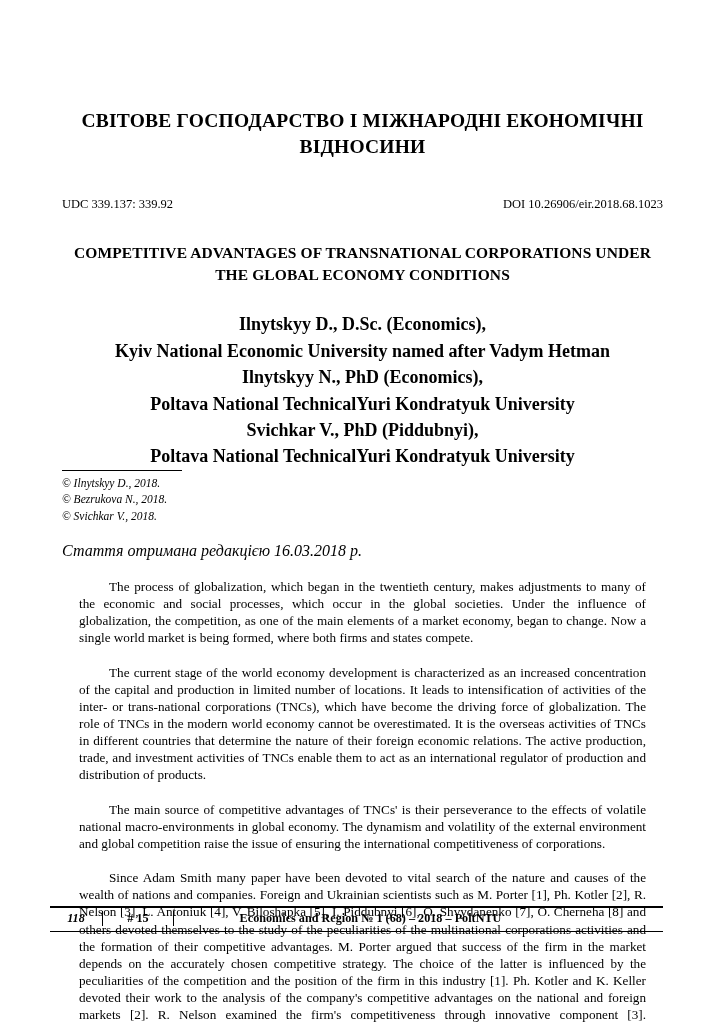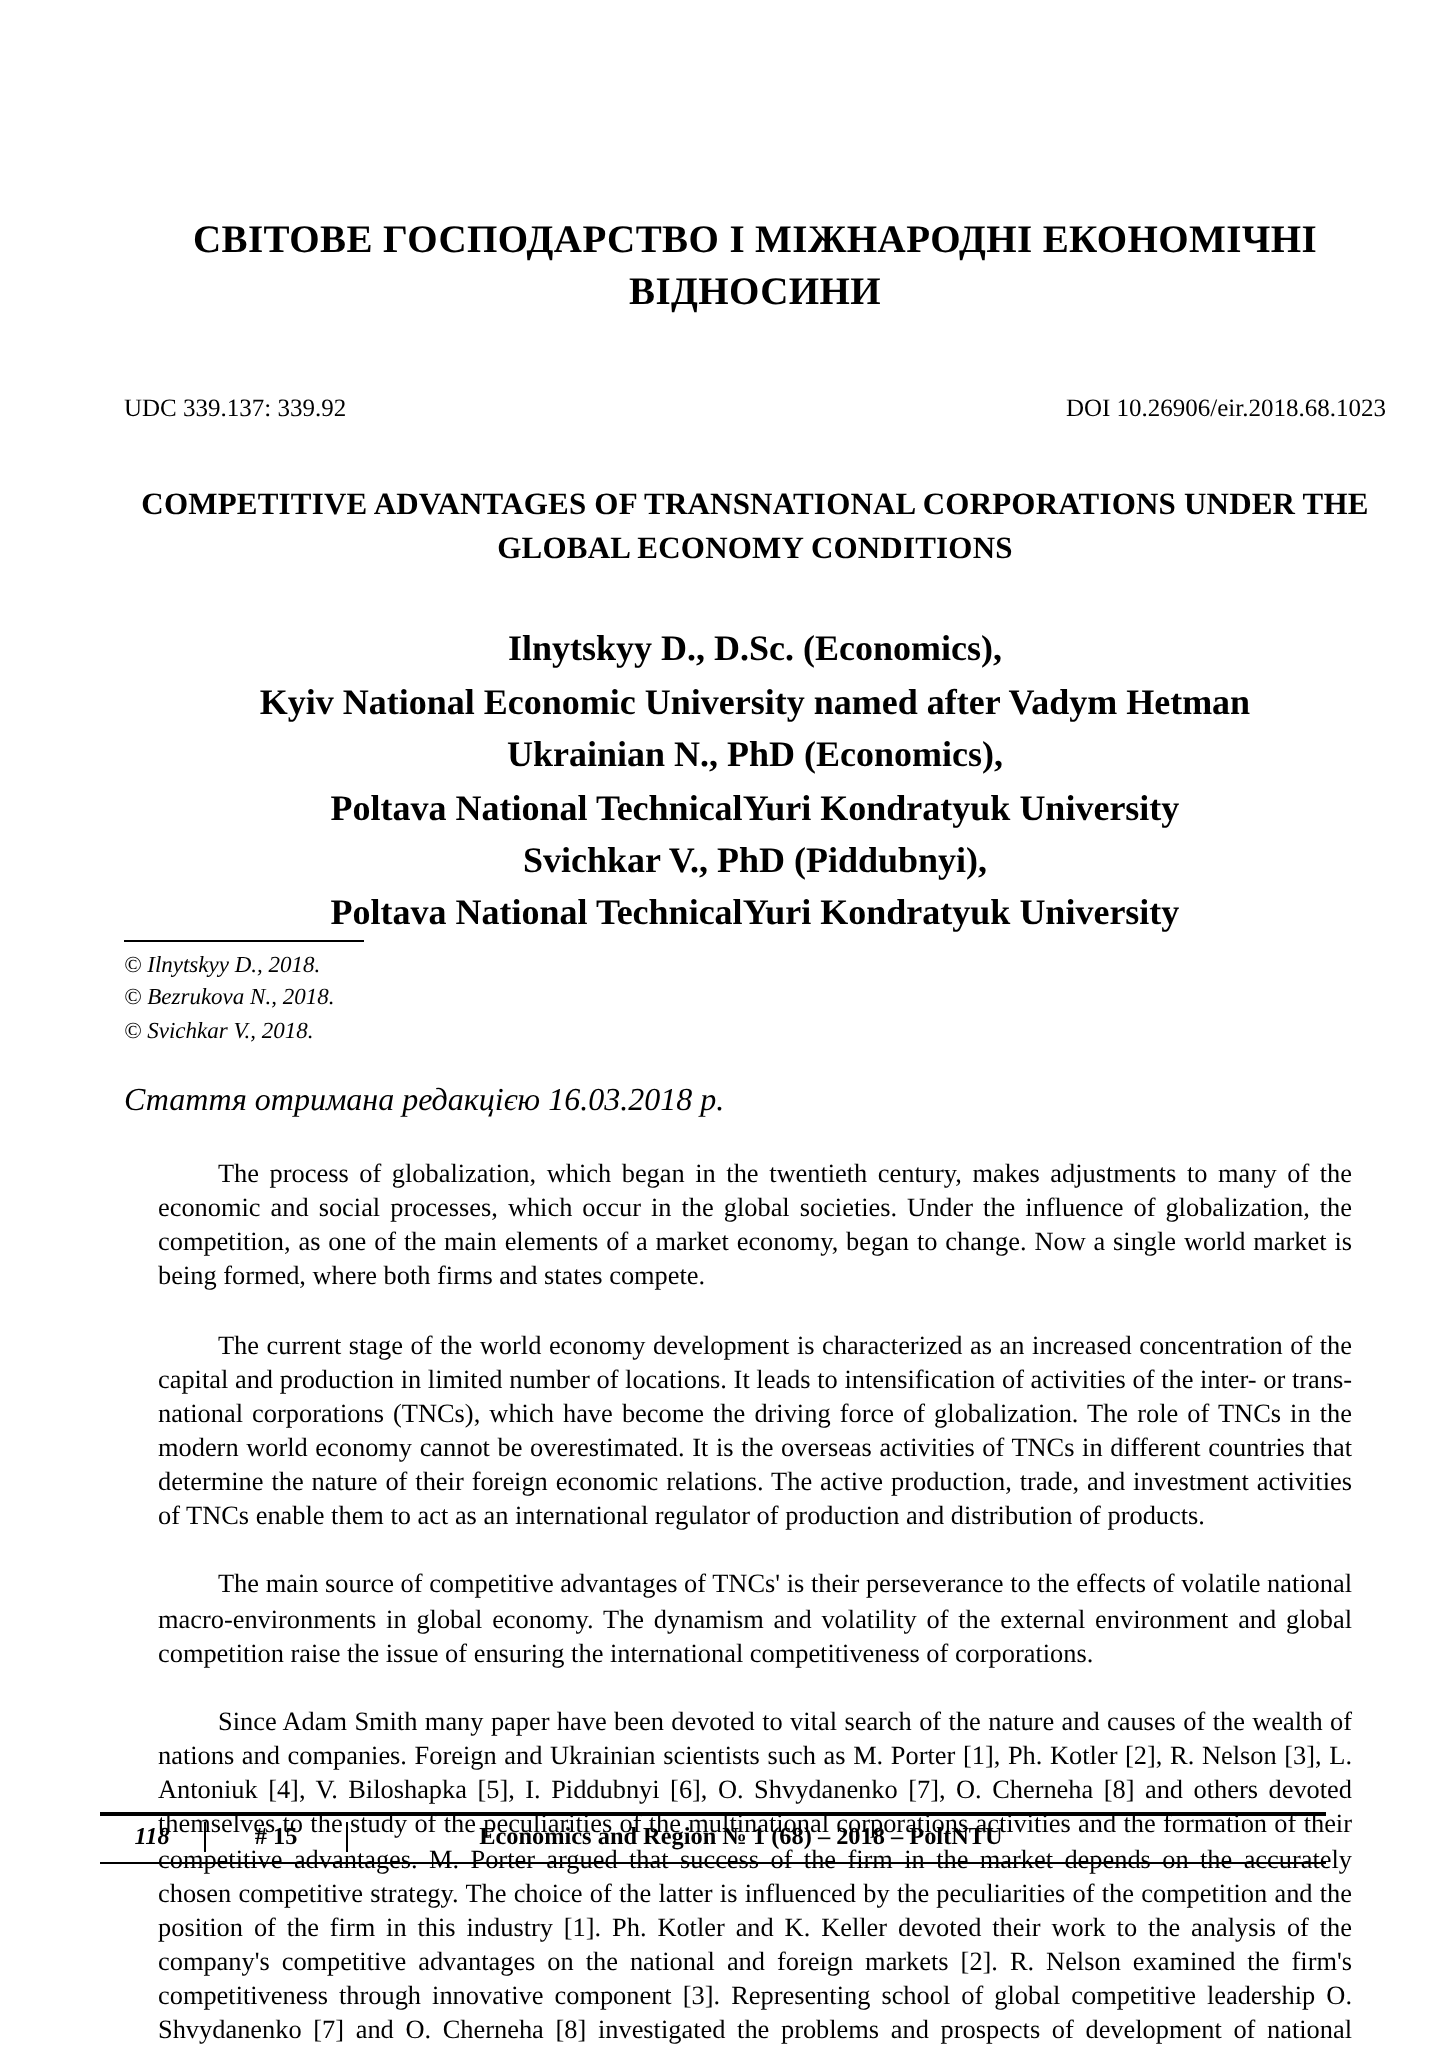--- a/index.html
+++ b/index.html
@@ -12,21 +12,21 @@
     height: 1024px;
     font-family: "Liberation Serif", serif;
     color: #000000;
     position: relative;
     overflow: hidden;
   }
   .page {
     width: 725px;
     height: 968px;
     box-sizing: border-box;
-    padding: 108px 32px 0 62px;
+    padding: 108px 62px 0 62px;
     position: relative;
     font-family: Liberation Serif, serif;
   }
   .section-title {
     text-align: center;
     font-weight: bold;
     font-size: 19.5px;
     line-height: 1.32;
     letter-spacing: 0.2px;
     margin: 0 18px;
@@ -131,21 +131,21 @@
   <div class="meta-row">
     <span>UDC 339.137: 339.92</span>
     <span>DOI 10.26906/eir.2018.68.1023</span>
   </div>
 
   <div class="paper-title">COMPETITIVE ADVANTAGES OF TRANSNATIONAL CORPORATIONS UNDER THE GLOBAL ECONOMY CONDITIONS</div>
 
   <div class="authors">
     <div>Ilnytskyy D., D.Sc. (Economics),</div>
     <div>Kyiv National Economic University named after Vadym Hetman</div>
-    <div>Ukrainian N., PhD (Economics),</div>
+    <div>Ilnytskyy N., PhD (Economics),</div>
     <div>Poltava National TechnicalYuri Kondratyuk University</div>
     <div>Svichkar V., PhD (Piddubnyi),</div>
     <div>Poltava National TechnicalYuri Kondratyuk University</div>
   </div>
 
   <div class="copyright-block">
     <div class="rule"></div>
     <div>© Ilnytskyy D., 2018.</div>
     <div>© Bezrukova N., 2018.</div>
     <div>© Svichkar V., 2018.</div>

